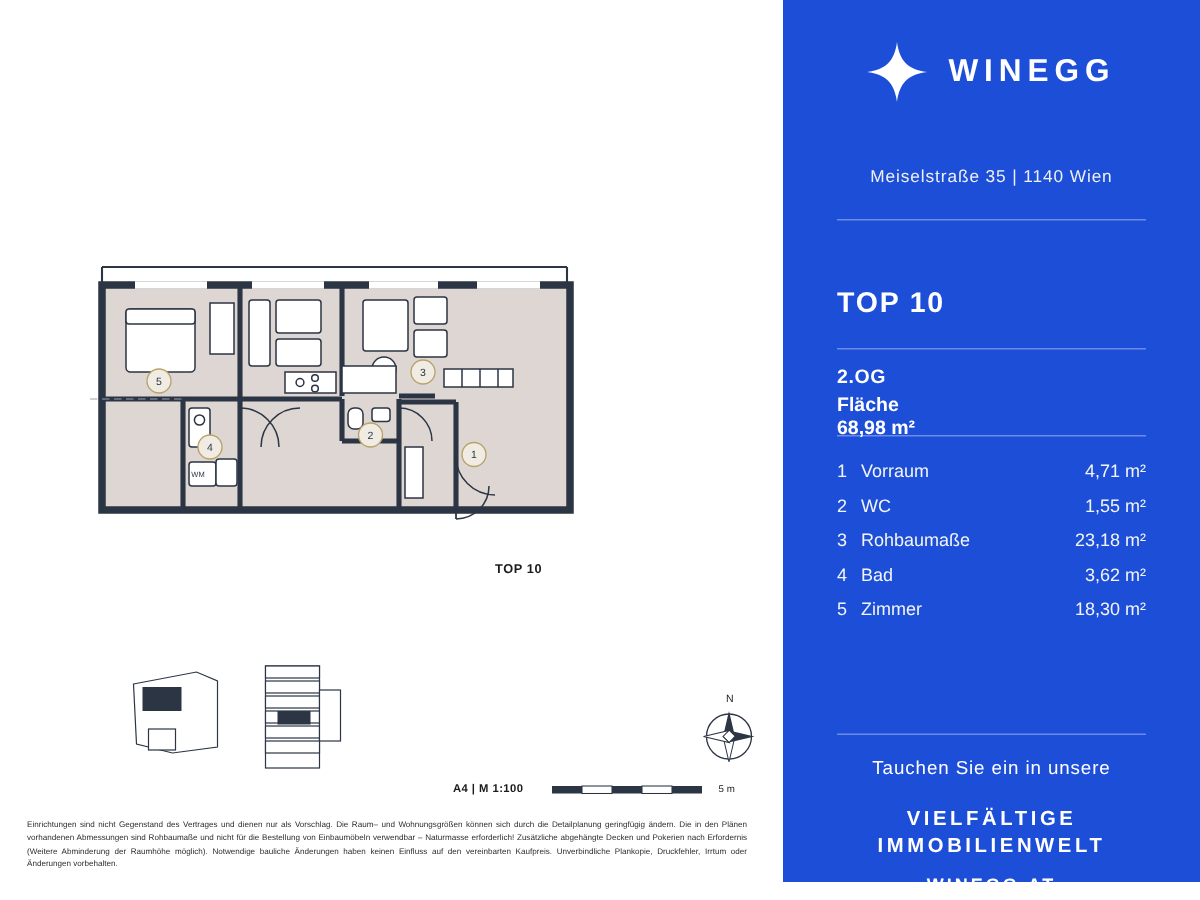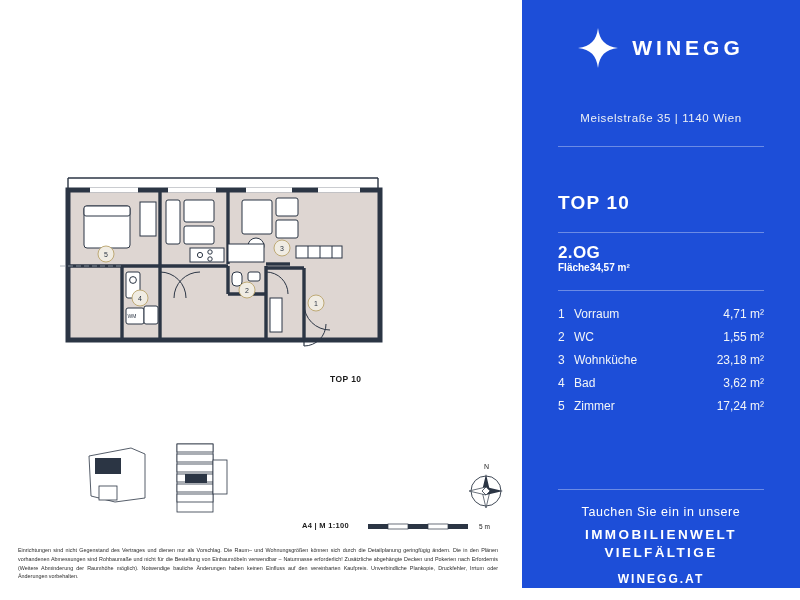--- a/index.html
+++ b/index.html
@@ -45,45 +45,45 @@
   .hr-2 { top: 232px; }
   .hr-3 { top: 290px; }
   .hr-4 { top: 489px; }
 
   .top-title {
     position: absolute; top: 192px; left: 36px;
     font-size: 19px; font-weight: 700; letter-spacing: 1.2px;
   }
   .floor {
     position: absolute; top: 243px; left: 36px;
-    font-size: 17px; font-weight: 700; letter-spacing: .4px;
+    font-size: 13px; font-weight: 700; letter-spacing: .4px;
   }
   .area-row {
     position: absolute; top: 262px; left: 36px; width: 206px;
-    display: flex; justify-content: flex-start;
-    font-size: 10px; font-weight: 700;
+    display: flex; justify-content: flex-end;
+    font-size: 13px; font-weight: 700; flex-direction: column;
   }
 
   .rooms {
     position: absolute; top: 302px; left: 36px; width: 206px;
   }
   .room {
     display: flex; align-items: baseline;
     font-size: 12px; line-height: 1;
     padding: 5.6px 0;
     color: #f2f5f8;
   }
   .room-num { width: 16px; flex: 0 0 16px; }
   .room-name { flex: 1 1 auto; }
   .room-size { flex: 0 0 auto; text-align: center; }
 
   .tagline {
     position: absolute; top: 505px; left: 0; width: 278px; text-align: center;
   }
-  .tag-1 { font-size: 12.5px; letter-spacing: .6px; margin-bottom: 7px; }
+  .tag-1 { font-size: 12.5px; letter-spacing: .6px; margin-bottom: 18px; }
   .tag-2 { font-size: 13.5px; letter-spacing: 2.4px; font-weight: 700; line-height: 1.35; }
   .tag-3 { font-size: 12px; letter-spacing: 2px; font-weight: 700; margin-top: 10px; }
 
   
   .left { position: absolute; top:0; left:0; width: 522px; height: 600px; background:#fff; }
 
   .plan-wrap { position: absolute; left: 60px; top: 168px; width: 330px; height: 200px; }
 
   .legal {
     position: absolute; left: 18px; top: 546px; width: 480px;
@@ -291,56 +291,56 @@
     <div class="hr hr-1"></div>
 
     <div class="top-title">TOP 10</div>
 
     <div class="hr hr-2"></div>
 
     <div class="floor">2.OG</div>
 
     <div class="area-row">
       <span>Fläche</span>
-      <span>34,57 m²</span>
+      <span>68,98 m²</span>
     </div>
 
     <div class="hr hr-3"></div>
 
     <div class="rooms">
       <div class="room">
         <span class="room-num">1</span>
         <span class="room-name">Vorraum</span>
         <span class="room-size">4,71 m²</span>
       </div>
       <div class="room">
         <span class="room-num">2</span>
         <span class="room-name">WC</span>
         <span class="room-size">1,55 m²</span>
       </div>
       <div class="room">
         <span class="room-num">3</span>
-        <span class="room-name">Wohnküche</span>
+        <span class="room-name">Rohbaumaße</span>
         <span class="room-size">23,18 m²</span>
       </div>
       <div class="room">
         <span class="room-num">4</span>
         <span class="room-name">Bad</span>
         <span class="room-size">3,62 m²</span>
       </div>
       <div class="room">
         <span class="room-num">5</span>
         <span class="room-name">Zimmer</span>
-        <span class="room-size">17,24 m²</span>
+        <span class="room-size">18,30 m²</span>
       </div>
     </div>
 
     <div class="hr hr-4"></div>
 
     <div class="tagline">
       <div class="tag-1">Tauchen Sie ein in unsere</div>
+      <div class="tag-2">VIELFÄLTIGE</div>
       <div class="tag-2">IMMOBILIENWELT</div>
-      <div class="tag-2">VIELFÄLTIGE</div>
       <div class="tag-3">WINEGG.AT</div>
     </div>
   </div>
 
 </div>
 
 </body></html>

